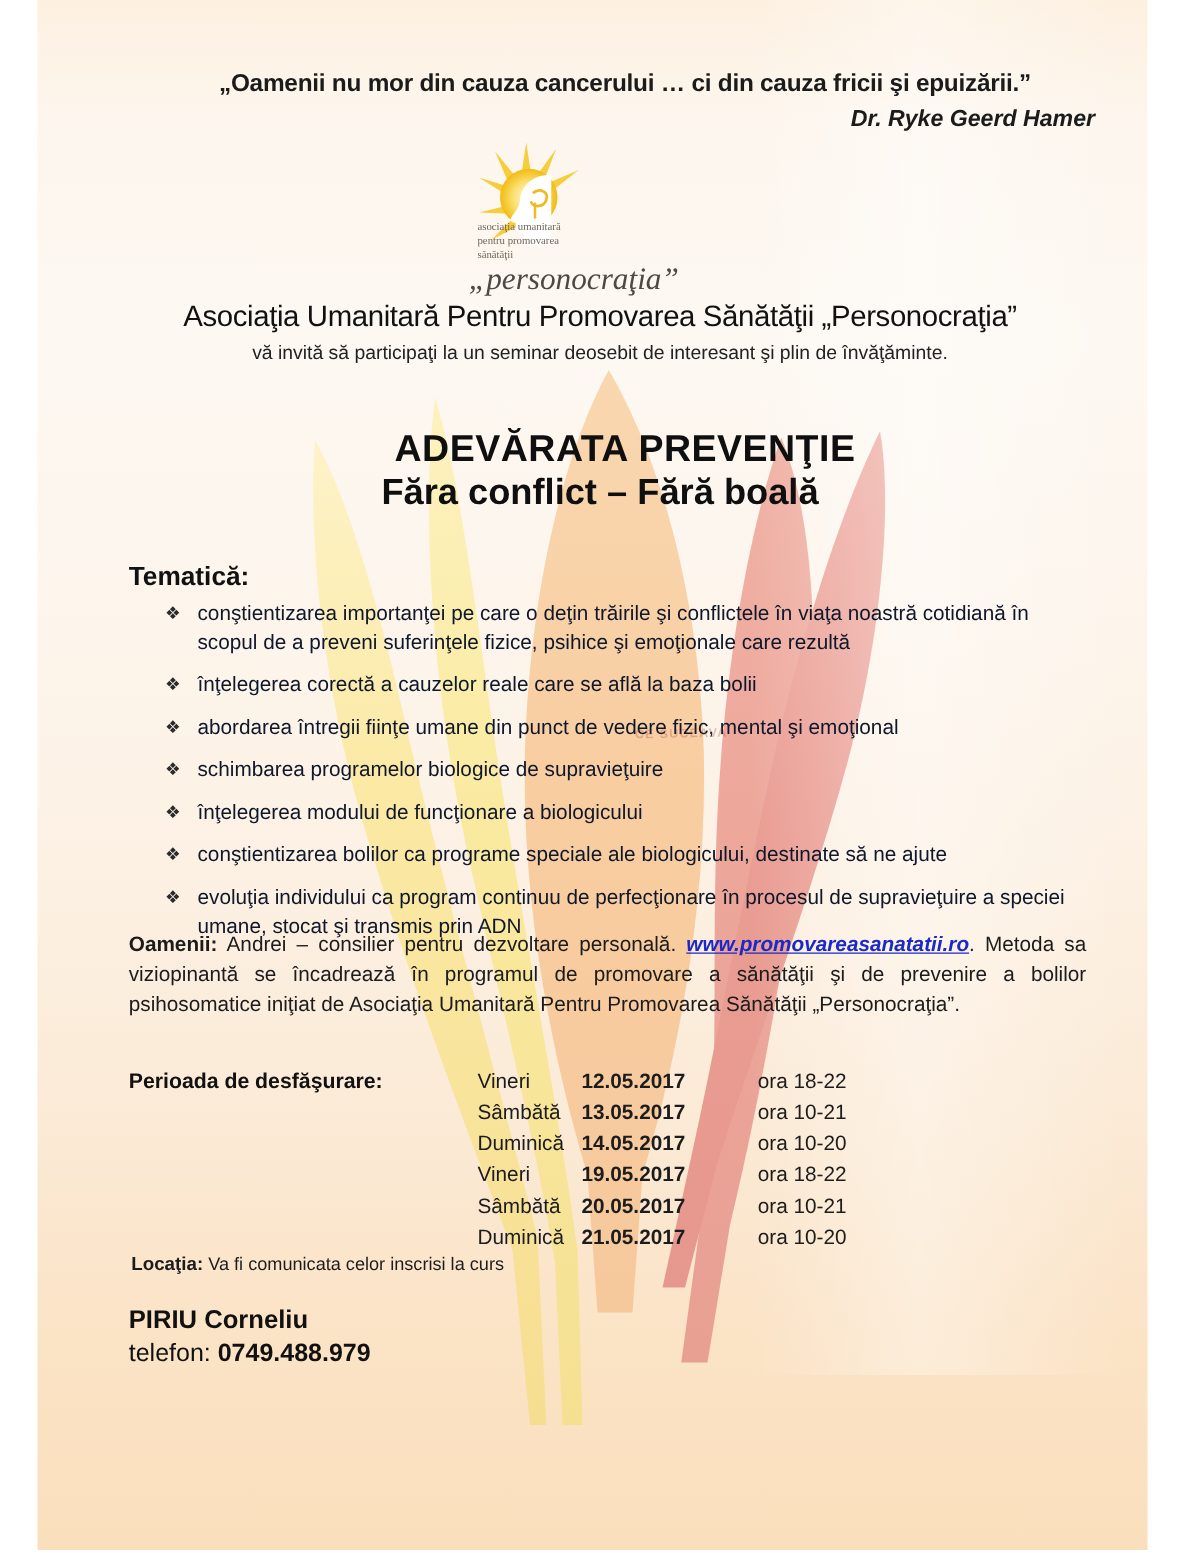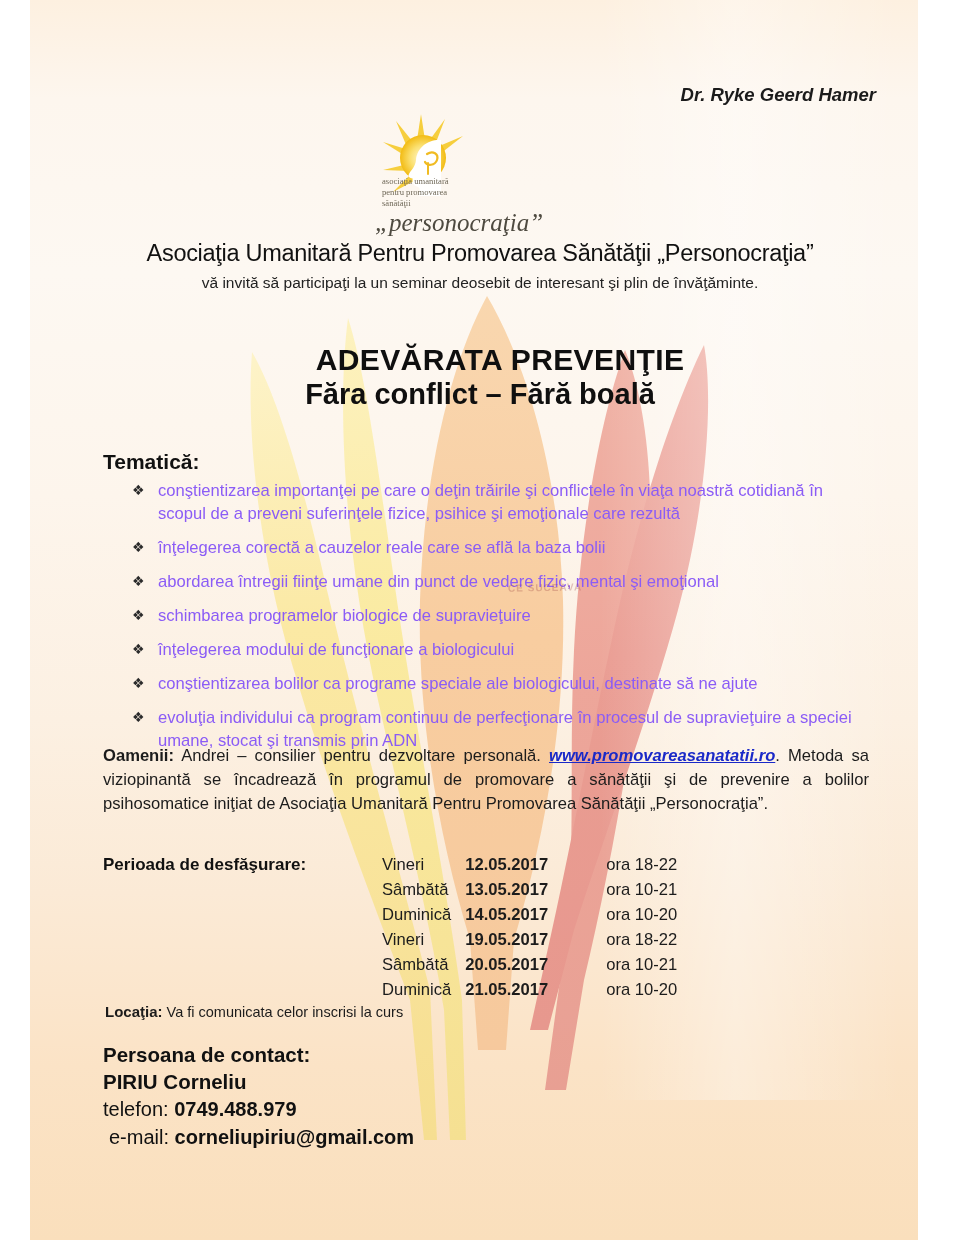--- a/index.html
+++ b/index.html
@@ -159,21 +159,21 @@
     font-size: 14px;
     color: #2b2b2b;
     line-height: 23px;
     text-align: left;
     padding-left: 2px;
   }
   .topic .ttext {
     flex: 1 1 auto;
     font-size: 16.6px;
     line-height: 23px;
-    color: #8b5cf6;
+    color: #0f172a;
   }
 
   .lector {
     position: absolute;
     left: 103px;
     top: 744px;
     width: 766px;
     font-size: 16.6px;
     line-height: 24px;
     color: #1c1c1c;
@@ -359,20 +359,21 @@
 
       <text x="17" y="72" font-family="'Liberation Serif', serif" font-size="8.6" fill="#6e6757">asociaţia umanitară</text>
       <text x="17" y="83" font-family="'Liberation Serif', serif" font-size="8.6" fill="#6e6757">pentru promovarea</text>
       <text x="17" y="94" font-family="'Liberation Serif', serif" font-size="8.6" fill="#6e6757">sănătăţii</text>
       <text x="10" y="119" font-family="'Liberation Serif', serif" font-style="italic" font-size="25" fill="#4e4a40">„personocraţia”</text>
     </svg>
   </div>
 
   <div class="layer">
 
+    <div class="quote">„Oamenii nu mor din cauza cancerului … ci din cauza fricii şi epuizării.”</div>
     <div class="quote-attrib">Dr. Ryke Geerd Hamer</div>
 
     <div class="org-title">Asociaţia Umanitară Pentru Promovarea Sănătăţii „Personocraţia”</div>
     <div class="org-sub">vă invită să participaţi la un seminar deosebit de interesant şi plin de învăţăminte.</div>
 
     <div class="headline">
       <div class="l1">ADEVĂRATA PREVENŢIE</div>
       <div class="l2">Făra conflict – Fără boală</div>
     </div>
 
@@ -448,28 +449,23 @@
           <td class="hours">ora 10-20</td>
         </tr>
       </tbody>
     </table>
 
     <div class="locatie">
       <b>Locaţia:</b><span> Va fi comunicata celor  inscrisi la curs</span>
     </div>
 
     <div class="contact">
-      <div class="c-head">Persoana de contact:</div>
       <div class="c-name">PIRIU  Corneliu</div>
       <div class="c-row">
         <span>telefon:</span>
         <b>0749.488.979</b>
       </div>
-      <div class="c-row indent">
-        <span>e-mail:</span>
-        <b>corneliupiriu@gmail.com</b>
-      </div>
     </div>
 
     <div class="watermark">CE SUCEAVA</div>
 
   </div>
 </div>
 
 </body></html>

